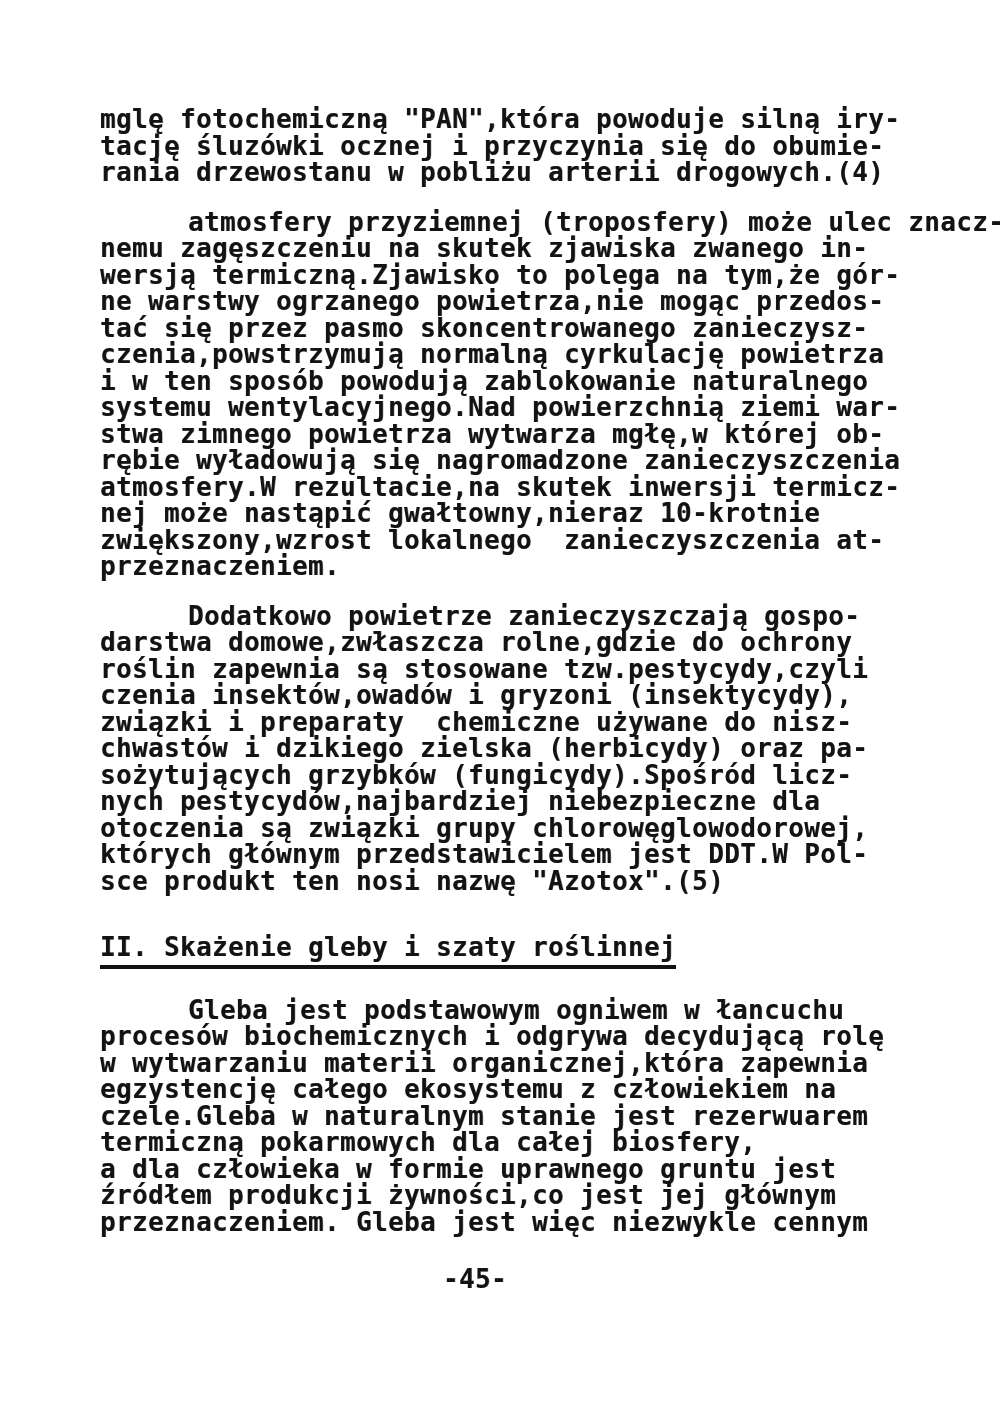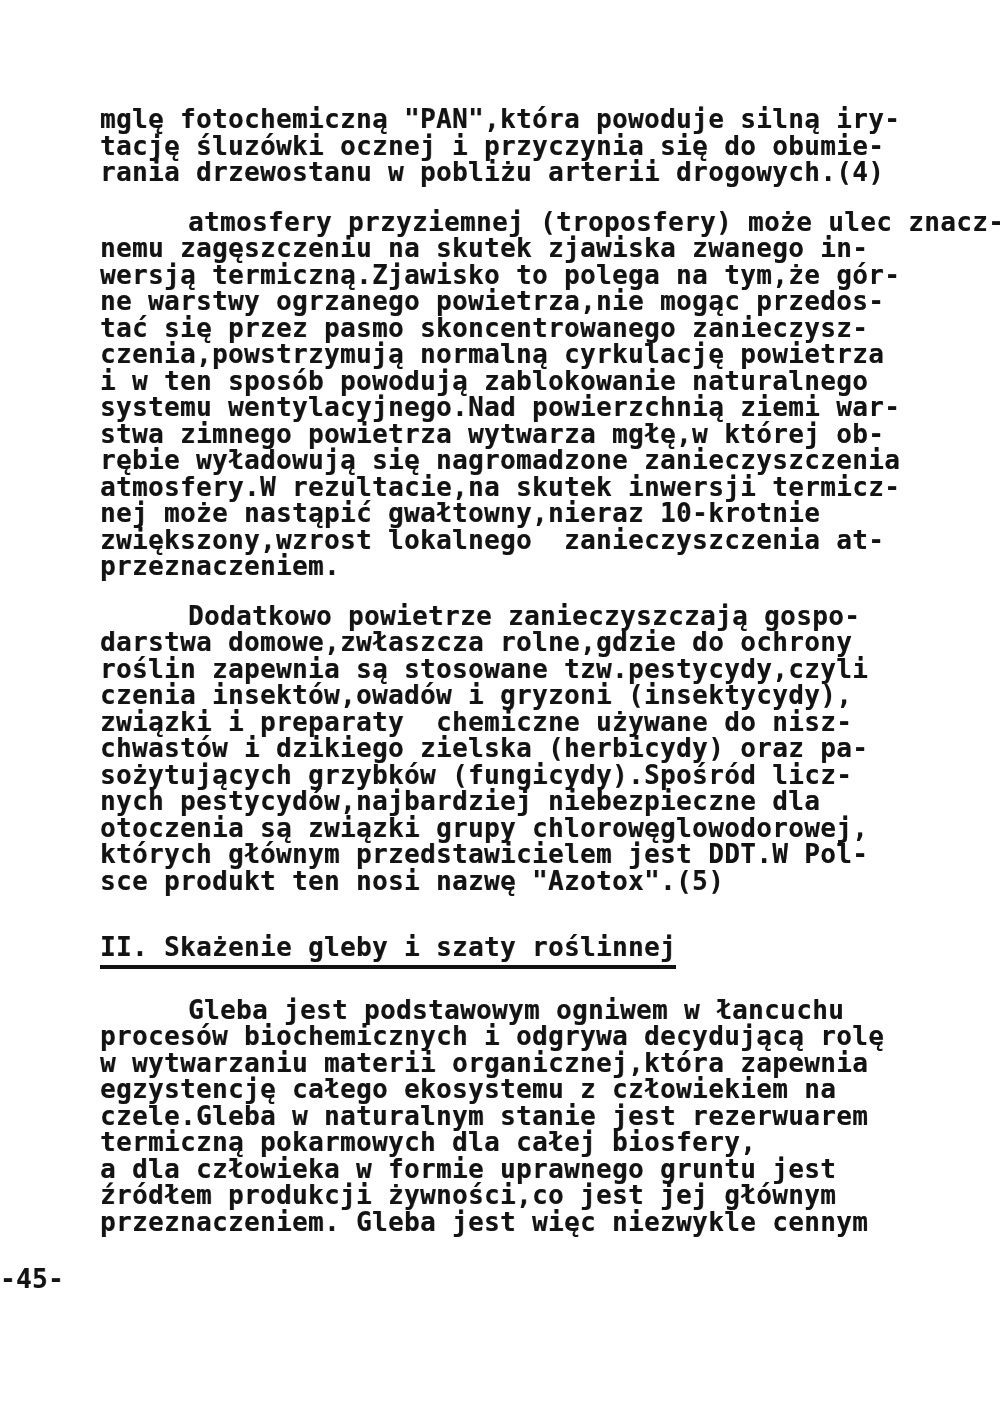--- a/index.html
+++ b/index.html
@@ -45,20 +45,21 @@
     border-bottom: 4px solid var(--ink, #131313);
     padding-bottom: 4px;
     white-space: pre;
     text-shadow: 0.4px 0.4px 0 rgba(10,10,10,0.45);
   }
   .page-number {
     position: absolute;
     top: 1266px;
     left: 0;
     width: 950px;
+    text-align: center;
     text-shadow: 0.4px 0.4px 0 rgba(10,10,10,0.45);
   }
 </style>
 </head>
 <body>
 
 <div class="sheet">
   <div class="content" id="content">
       <div class="paragraph">
         <div class="text-line">mglę fotochemiczną "PAN",która powoduje silną iry-</div>

